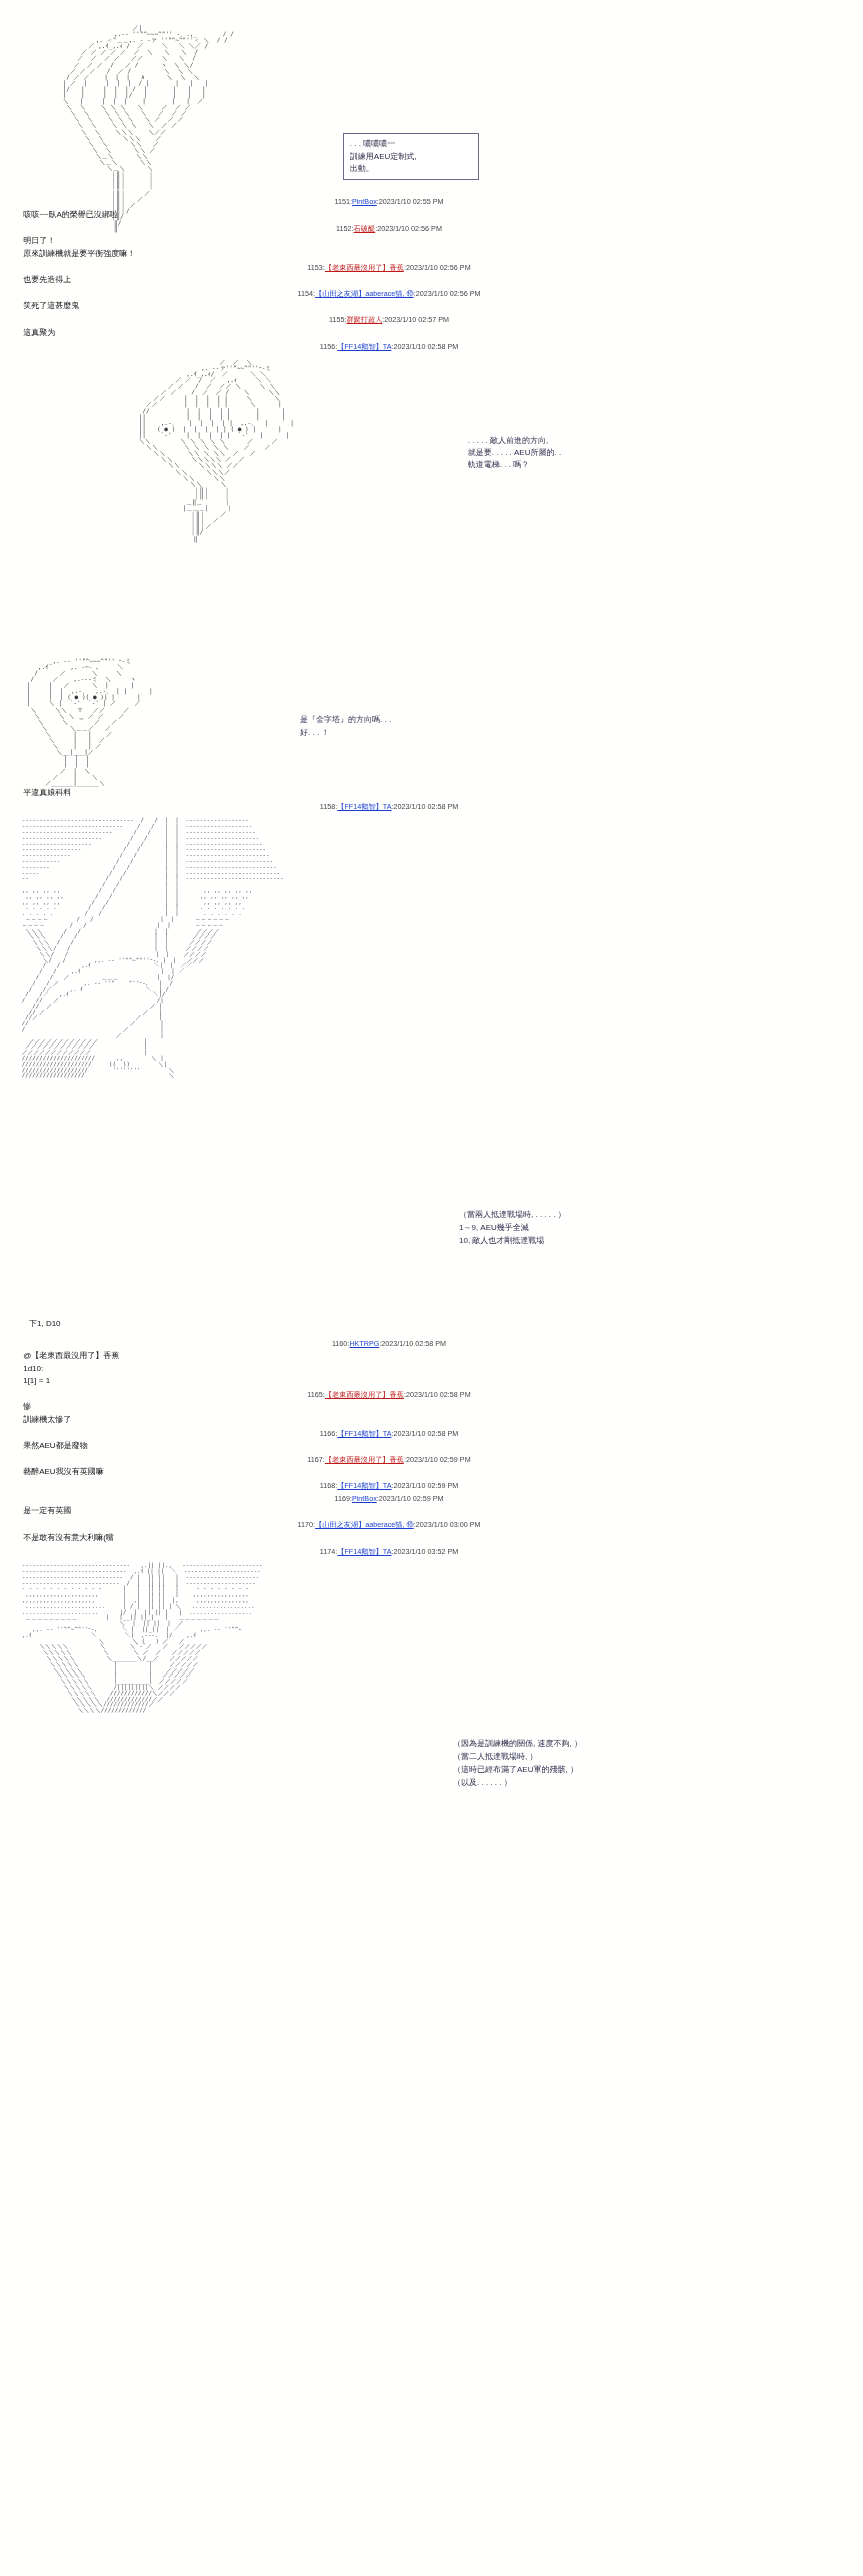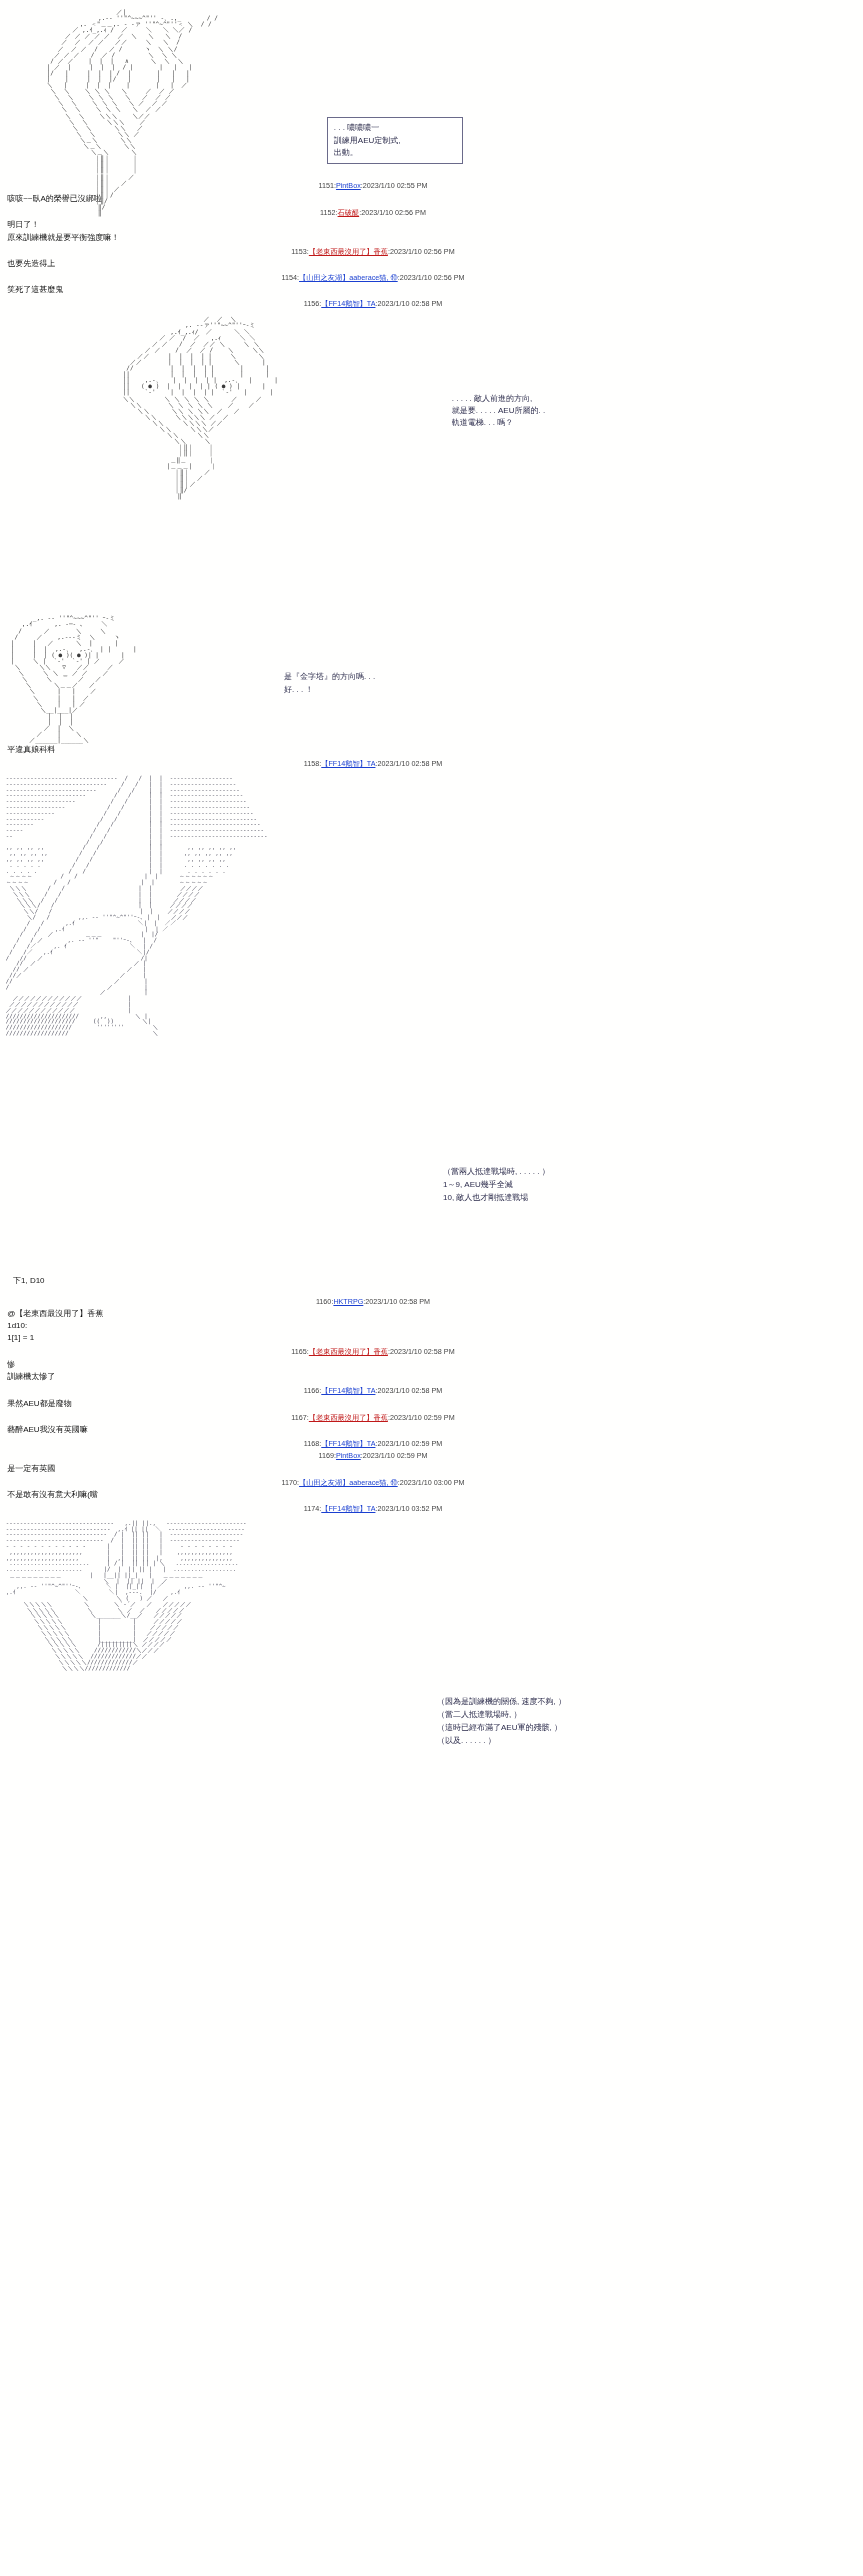--- a/index.html
+++ b/index.html
@@ -1,21 +1,21 @@
 <!DOCTYPE html>
 <html style="font-size:11.5px"><head>
 <meta charset="utf-8">
 <style>
   html,body{margin:0;padding:0;background:#fffffe;}
   body{
     width:863px;
     font-family:"DejaVu Sans Mono", monospace;
     color:#1a1a1a;
   }
-  .page{width:746px;position:relative;padding:0;}
+  .page{width:746px;position:relative;padding:16px;}
 
   
   .aa{
     font-family:"DejaVu Sans Mono", monospace;
     font-size:6.8px;
     line-height:6.8px;
     white-space:pre;
     color:#3a3a3a;
     letter-spacing:0px;
   }
@@ -132,20 +132,26 @@
     <div class="post-body">也要先造得上</div>
   </div>
 
   <div class="post">
     <div class="post-head">
       <span class="post-num">1154</span>:<span class="post-name">【山田之友湖】aaberace猫, ⑩</span>:<span class="post-date">2023/1/10 02:56 PM</span>
     </div>
     <div class="post-body">笑死了這甚麼鬼</div>
   </div>
 
+  <div class="post">
+    <div class="post-head">
+      <span class="post-num">1155</span>:<span class="post-name red">群聚打超人</span>:<span class="post-date">2023/1/10 02:57 PM</span>
+    </div>
+    <div class="post-body">這真聚为</div>
+  </div>
 
   <div class="post">
     <div class="post-head">
       <span class="post-num">1156</span>:<span class="post-name">【FF14鹅智】TA</span>:<span class="post-date">2023/1/10 02:58 PM</span>
     </div>
   </div>
 
   <div class="blk" style="height:299px;">
     <pre class="aa" style="position:absolute;left:108px;top:0px;font-size:6.1px;line-height:6.1px;">                          ／  ／  ＼
                      ,. -‐ァ''"~~^"''ｰ-ミ

